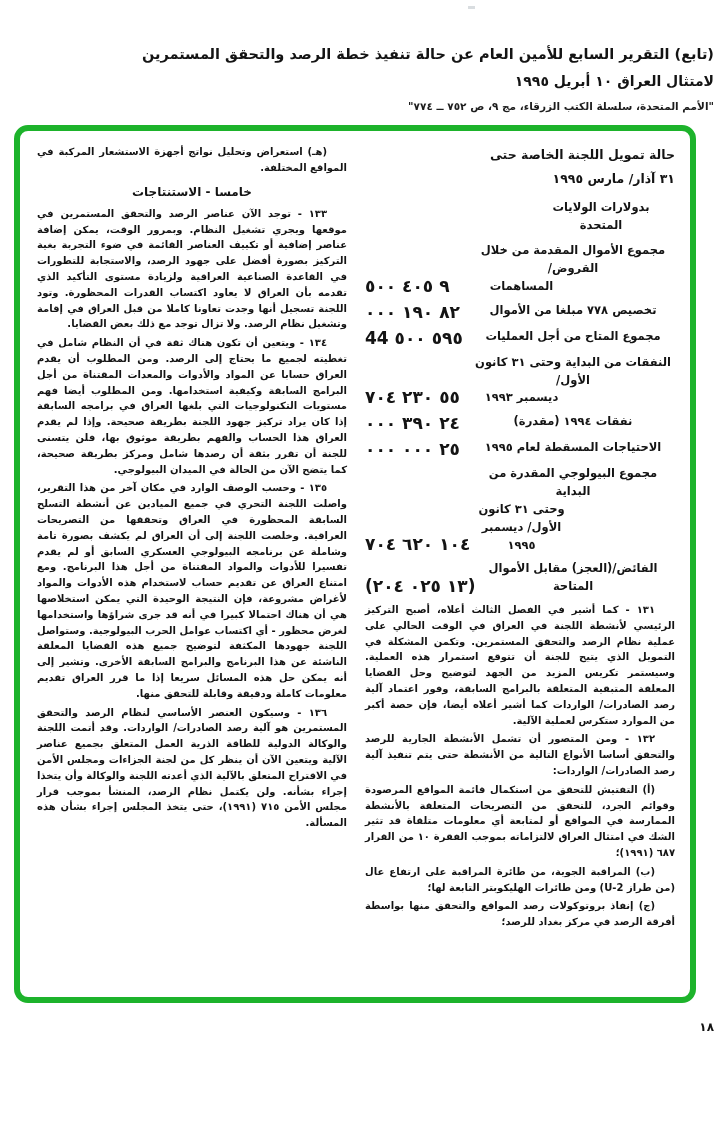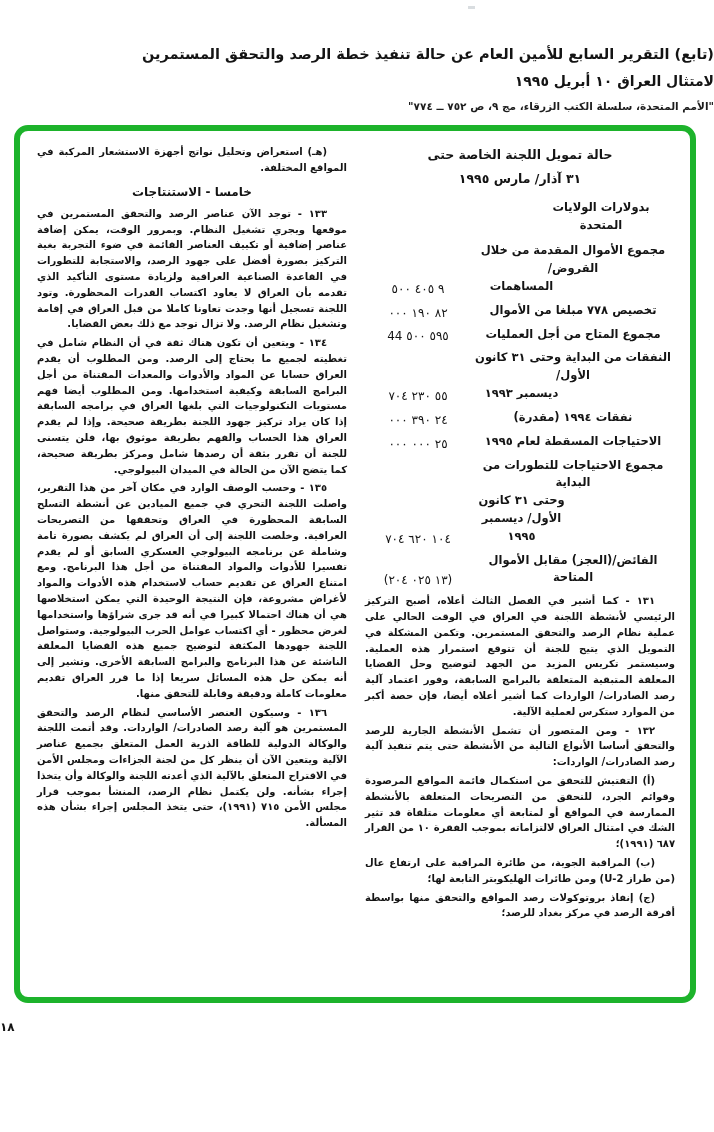--- a/index.html
+++ b/index.html
@@ -47,45 +47,45 @@
   .item { margin-top: 3px; }
   h3.sect {
     font-size: 12px; font-weight: bold;
     text-align: center;
     margin: 9px 0 7px 0;
   }
 
   
   .fund-title {
     font-size: 12.5px; font-weight: bold;
-    text-align: center; line-height: 1.9;
+    line-height: 1.9;
     margin: 2px 0 8px 0;
   }
   .currency {
     font-size: 11.5px; font-weight: bold;
     width: 104px;
     margin: 0 22px 8px auto; 
     text-align: center; line-height: 1.55;
   }
   .ftable { margin-bottom: 4px; }
   .frow { display: flex; direction: rtl; margin-bottom: 6px; }
   .flabel { flex: 1; font-size: 11.5px; font-weight: bold; line-height: 1.55; text-align: center; }
   .flabel .l1 { display: block; }
   .flabel .l2 { display: block; padding-right: 103px; }
   .fval {
     width: 106px; flex: 0 0 106px;
     align-self: flex-end;
-    direction: ltr; text-align: center;
-    font-size: 12px; font-weight: normal;
+    direction: ltr; text-align: left;
+    font-size: 17px; font-weight: bold;
     white-space: nowrap;
   }
 
   
   .pagenum {
-    text-align: left;
+    text-align: right;
     font-size: 12px; font-weight: bold;
     margin-top: 17px;
   }
 </style>
 </head>
 <body>
 
 <div class="artifact"></div>
 
 <header class="doc-header">
@@ -141,21 +141,21 @@
           <div class="fval">٢٤ ٣٩٠ ٠٠٠</div>
         </div>
         <div class="frow">
           <div class="flabel">
             <span class="l1">الاحتياجات المسقطة لعام ١٩٩٥</span>
           </div>
           <div class="fval">٢٥ ٠٠٠ ٠٠٠</div>
         </div>
         <div class="frow">
           <div class="flabel">
-            <span class="l1">مجموع الاحتياجات للتطورات من البداية</span>
+            <span class="l1">مجموع البيولوجي المقدرة من البداية</span>
             <span class="l2">وحتى ٣١ كانون الأول/ ديسمبر ١٩٩٥</span>
           </div>
           <div class="fval">١٠٤ ٦٢٠ ٧٠٤</div>
         </div>
         <div class="frow">
           <div class="flabel">
             <span class="l1">الفائض/(العجز) مقابل الأموال المتاحة</span>
           </div>
           <div class="fval">(١٣ ٠٢٥ ٢٠٤)</div>
         </div>

